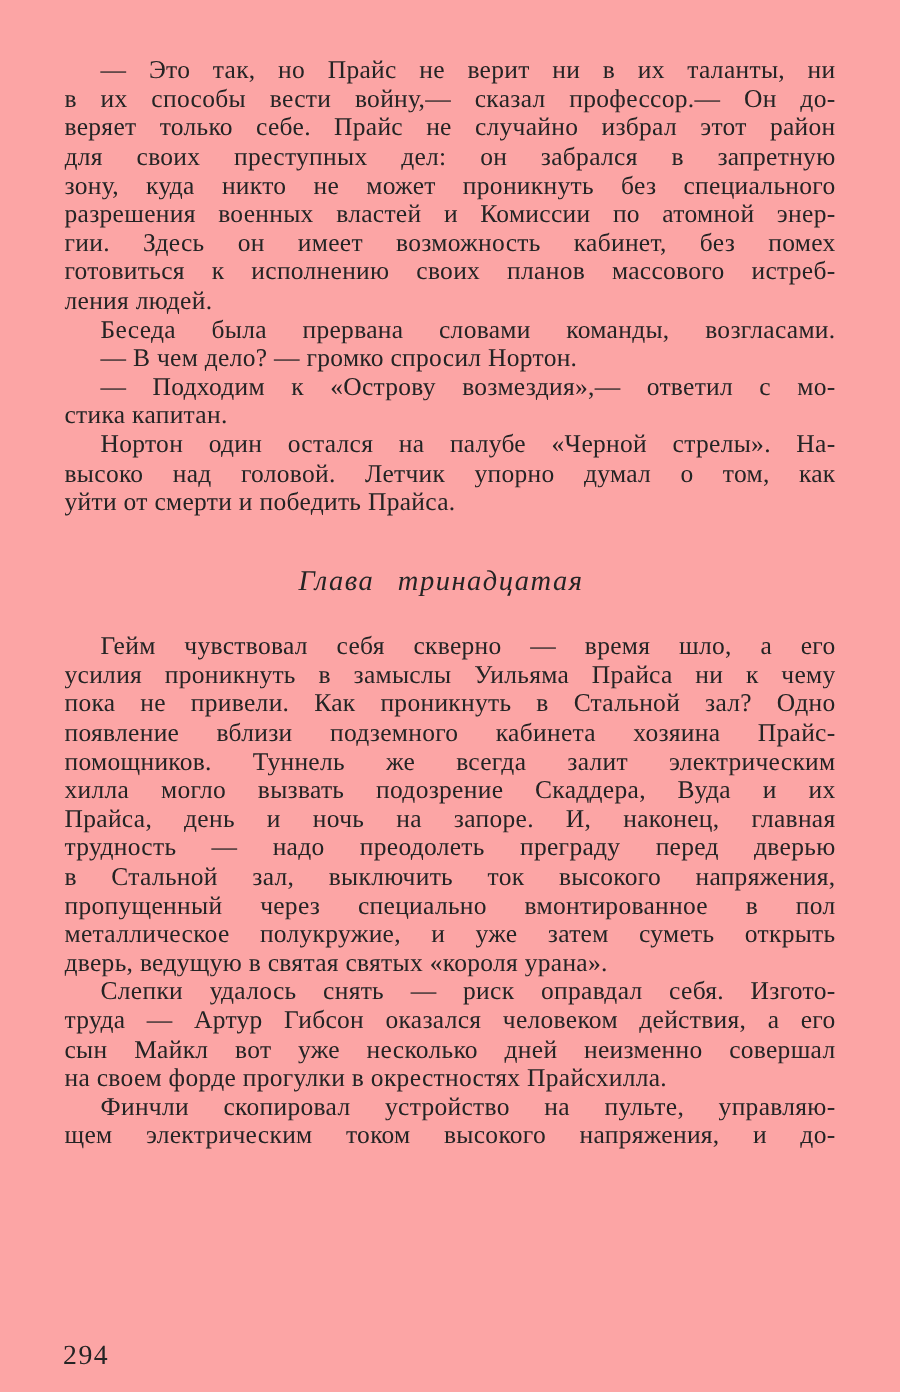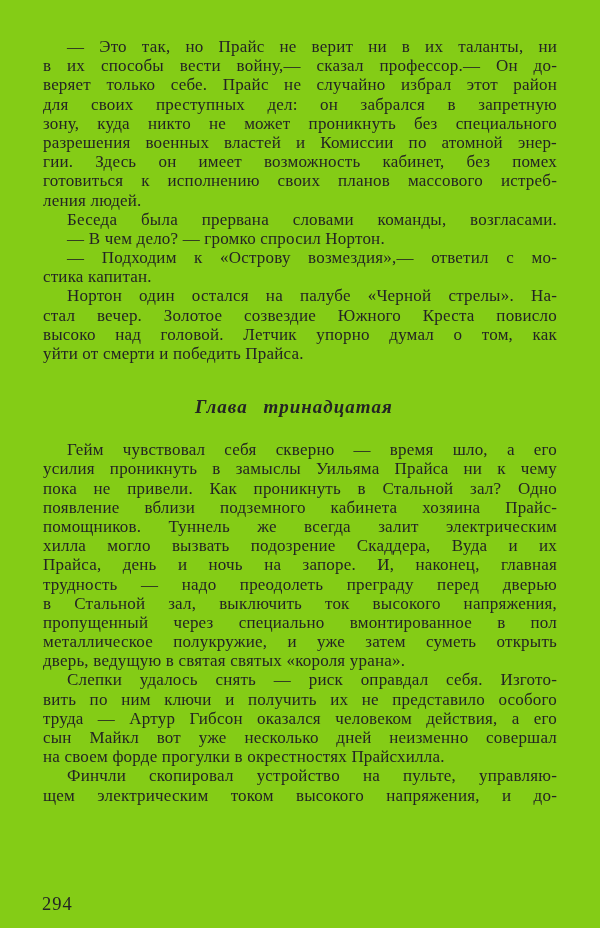--- a/index.html
+++ b/index.html
@@ -4,21 +4,21 @@
 <style>
   html, body {
     margin: 0;
     padding: 0;
     background: #ffffff;
   }
   .page {
     position: relative;
     width: 600px;
     height: 928px;
-    background: #84cc16;
+    background: #fca5a5;
     overflow: hidden;
     font-family: "Liberation Serif", "DejaVu Serif", serif;
     color: #242424;
   }
   .text-block {
     position: absolute;
     left: 43px;
     top: 37px;
     width: 514px;
     font-size: 17px;
@@ -38,21 +38,21 @@
     display: inline-block;
     width: 100%;
   }
   .line.last {
     text-align: left;
   }
   .line.last::after { content: none; }
   .line.first { text-indent: 24px; }
   .chapter-heading {
     text-align: center;
-    font-weight: bold;
+    font-weight: normal;
     font-style: italic;
     font-size: 19px;
     line-height: 22px;
     letter-spacing: 1px;
     word-spacing: 10px;
     margin-top: 33px;
     margin-bottom: 22px;
     transform: translateX(-6px);
   }
   .page-number {
@@ -86,42 +86,40 @@
       </div>
       <div class="paragraph">
         <div class="line first last">— В чем дело? — громко спросил Нортон.</div>
       </div>
       <div class="paragraph">
         <div class="line first">— Подходим к «Острову возмездия»,— ответил с мо-</div>
         <div class="line last">стика капитан.</div>
       </div>
       <div class="paragraph">
         <div class="line first">Нортон один остался на палубе «Черной стрелы». На-</div>
-        <div class="line">стал вечер. Золотое созвездие Южного Креста повисло</div>
         <div class="line">высоко над головой. Летчик упорно думал о том, как</div>
         <div class="line last">уйти от смерти и победить Прайса.</div>
       </div>
       <div class="chapter-heading">Глава тринадцатая</div>
       <div class="paragraph">
         <div class="line first">Гейм чувствовал себя скверно — время шло, а его</div>
         <div class="line">усилия проникнуть в замыслы Уильяма Прайса ни к чему</div>
         <div class="line">пока не привели. Как проникнуть в Стальной зал? Одно</div>
         <div class="line">появление вблизи подземного кабинета хозяина Прайс-</div>
         <div class="line">помощников. Туннель же всегда залит электрическим</div>
         <div class="line">хилла могло вызвать подозрение Скаддера, Вуда и их</div>
         <div class="line">Прайса, день и ночь на запоре. И, наконец, главная</div>
         <div class="line">трудность — надо преодолеть преграду перед дверью</div>
         <div class="line">в Стальной зал, выключить ток высокого напряжения,</div>
         <div class="line">пропущенный через специально вмонтированное в пол</div>
         <div class="line">металлическое полукружие, и уже затем суметь открыть</div>
         <div class="line last">дверь, ведущую в святая святых «короля урана».</div>
       </div>
       <div class="paragraph">
         <div class="line first">Слепки удалось снять — риск оправдал себя. Изгото-</div>
-        <div class="line">вить по ним ключи и получить их не представило особого</div>
         <div class="line">труда — Артур Гибсон оказался человеком действия, а его</div>
         <div class="line">сын Майкл вот уже несколько дней неизменно совершал</div>
         <div class="line last">на своем форде прогулки в окрестностях Прайсхилла.</div>
       </div>
       <div class="paragraph">
         <div class="line first">Финчли скопировал устройство на пульте, управляю-</div>
         <div class="line">щем электрическим током высокого напряжения, и до-</div>
       </div>
     </div>
   <div class="page-number">294</div>

